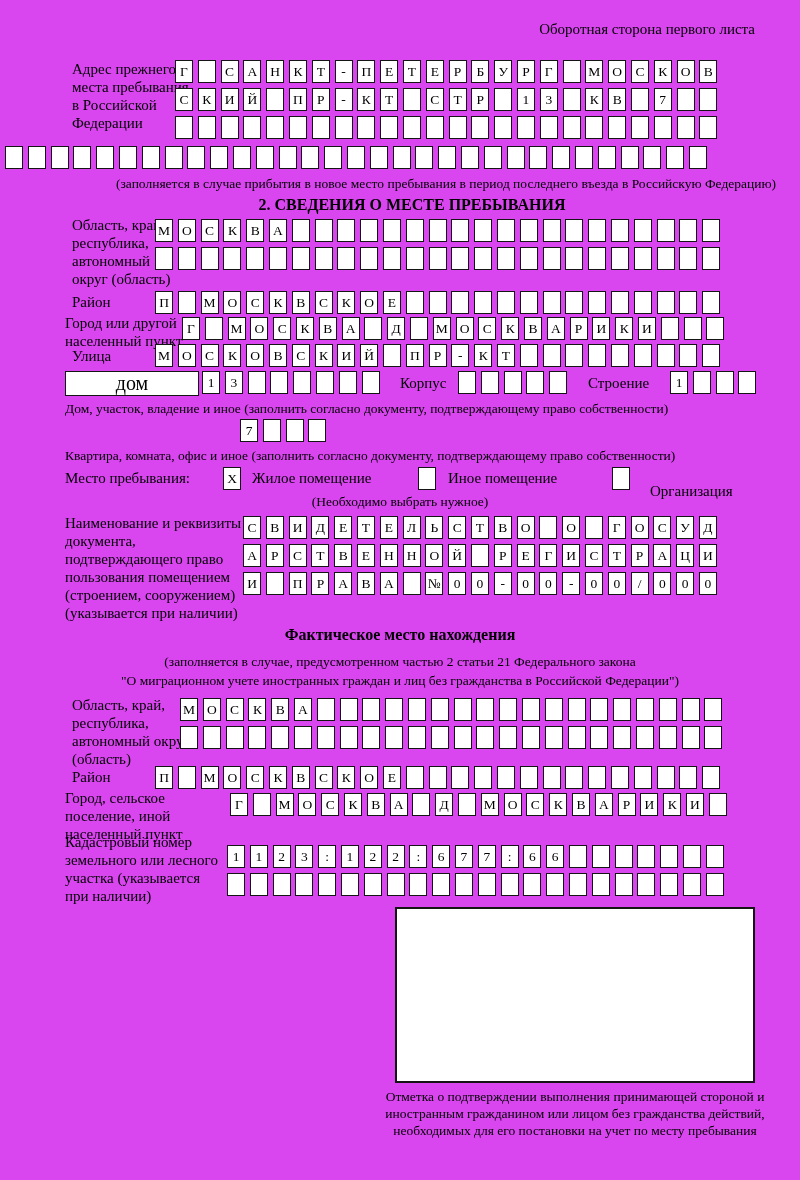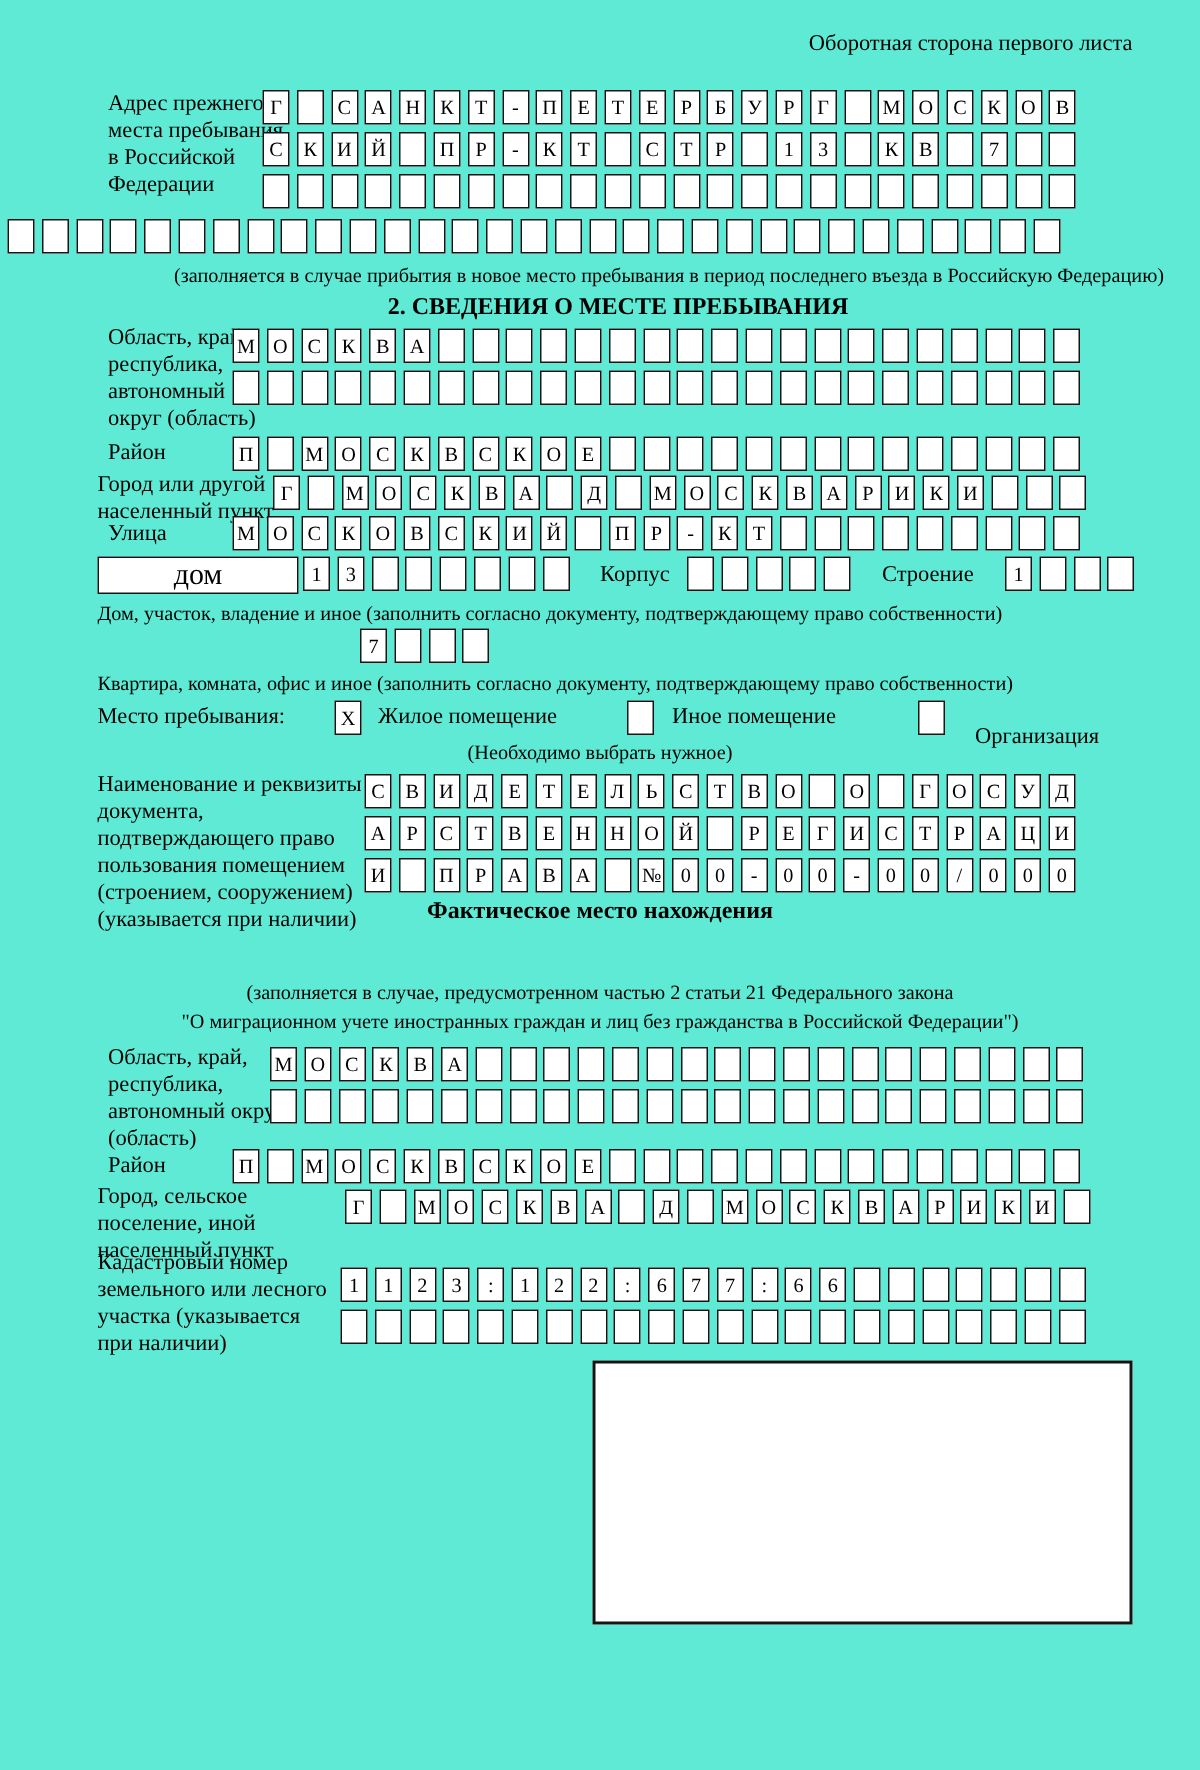--- a/index.html
+++ b/index.html
@@ -1,16 +1,16 @@
 <!DOCTYPE html>
 <html><head>
 <meta charset="utf-8">
 <style>
   html,body{margin:0;padding:0;background:#fff;}
-  .page{position:relative;width:800px;height:1180px;background:#5eead4;
+  .page{position:relative;width:800px;height:1180px;background:#d946ef;
         font-family:"Liberation Serif","DejaVu Serif",serif;color:#000;overflow:hidden;}
   .abs{position:absolute;}
   .label{font-size:15px;line-height:18px;}
   .cap{font-size:13.5px;line-height:17px;}
   .title{font-size:16px;font-weight:bold;}
   .center{width:800px;text-align:center;}
   .cells{display:flex;gap:4.8px;}
   .cellcol{display:flex;flex-direction:column;gap:5px;}
   .cell{width:16px;height:21px;border:1.6px solid #141414;display:flex;
         align-items:center;justify-content:center;font-size:13.5px;flex:0 0 auto;
@@ -399,21 +399,21 @@
         <span class="cell">-</span>
         <span class="cell">0</span>
         <span class="cell">0</span>
         <span class="cell">/</span>
         <span class="cell">0</span>
         <span class="cell">0</span>
         <span class="cell">0</span>
       </div>
   </div>
 
-  <div class="abs title center" style="top:599px;left:0;">Фактическое место нахождения</div>
+  <div class="abs title center" style="top:626px;left:0;">Фактическое место нахождения</div>
   <div class="abs cap center" style="top:653px;left:0;">(заполняется в случае, предусмотренном частью 2 статьи 21 Федерального закона</div>
   <div class="abs cap center" style="top:672px;left:0;">"О миграционном учете иностранных граждан и лиц без гражданства в Российской Федерации")</div>
 
   <div class="abs label" style="top:696px;left:72px;width:120px;">Область, край, республика, автономный округ (область)</div>
   <div class="abs cellcol" style="top:698px;left:180px;">
     <div class="cells">
         <span class="cell">М</span>
         <span class="cell">О</span>
         <span class="cell">С</span>
         <span class="cell">К</span>
@@ -567,14 +567,15 @@
         <span class="cell"></span>
         <span class="cell"></span>
         <span class="cell"></span>
         <span class="cell"></span>
         <span class="cell"></span>
         <span class="cell"></span>
       </div>
   </div>
 
   <div class="abs rect" style="top:907px;left:395px;width:356px;height:172px;"></div>
+  <div class="abs cap" style="top:1088px;left:352px;width:446px;text-align:center;">Отметка о подтверждении выполнения принимающей стороной и иностранным гражданином или лицом без гражданства действий, необходимых для его постановки на учет по месту пребывания</div>
 
 </div>
 
 </body></html>

